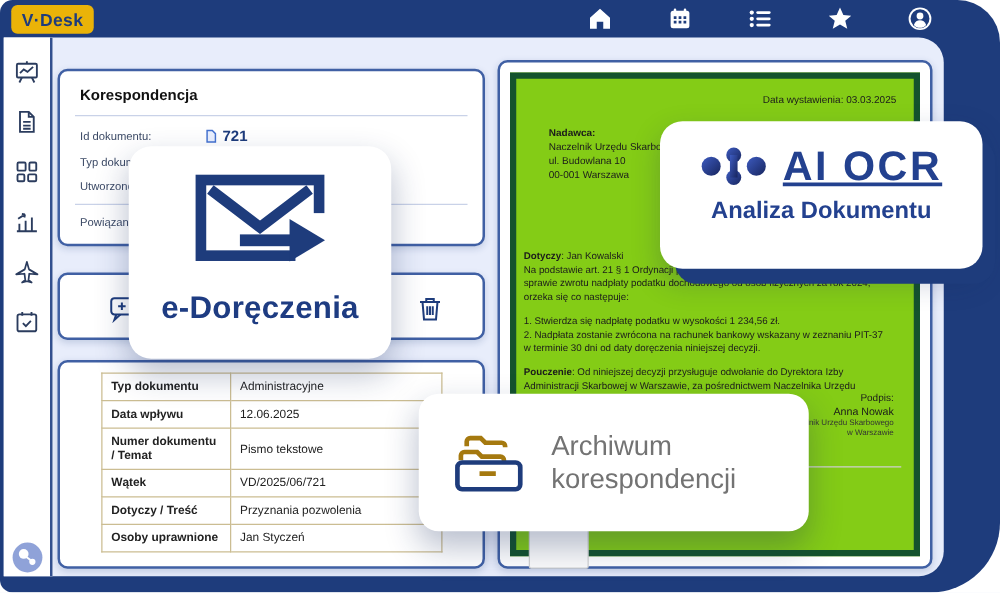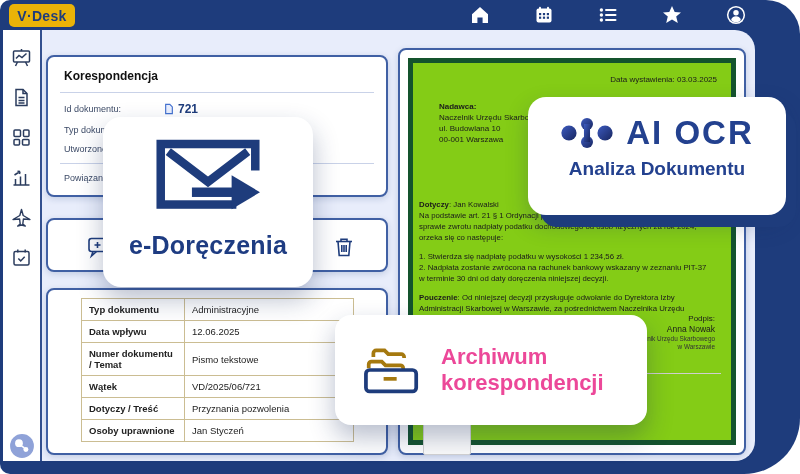--- a/index.html
+++ b/index.html
@@ -50,25 +50,25 @@
   .doc-rule{position:absolute;left:10px;right:10px;top:310px;border-top:1px solid #cfcfcf;}
   .doc-thumb{position:absolute;left:10px;top:356px;width:46px;height:34px;border:1px solid #d2d2d2;
              background:#fbfbfb;border-radius:2px;}
   
   .card{position:absolute;background:#fff;border-radius:18px;box-shadow:0 12px 26px rgba(20,40,90,.30);}
   #ecard{left:103px;top:117px;width:210px;height:170px;z-index:6;text-align:center;}
   #ecard .cap{font-size:25px;font-weight:bold;color:#1e3c82;margin-top:8px;letter-spacing:.2px;}
   #aicard{left:528px;top:97px;width:258px;height:118px;z-index:7;
           box-shadow:11px 13px 0 -1px #1e3c7c,0 10px 22px rgba(20,40,90,.25);}
   #aicard .row{display:flex;align-items:center;justify-content:center;gap:12px;margin-top:17px;}
-  #aicard .ttl{font-size:33px;font-weight:800;color:#23418f;letter-spacing:2px;}
+  #aicard .ttl{font-size:33px;font-weight:800;color:#23418f;letter-spacing:2px;text-decoration:underline;}
   #aicard .sub{text-align:center;font-size:19px;font-weight:bold;color:#23418f;margin-top:6px;}
   #arcard{left:335px;top:315px;width:312px;height:110px;z-index:6;border-radius:16px;
           display:flex;align-items:center;gap:18px;padding-left:26px;box-sizing:border-box;}
-  #arcard .txt{font-size:22px;font-weight:700;line-height:26px;color:#ec4899;}
+  #arcard .txt{font-size:22px;font-weight:400;line-height:26px;color:#737373;}
   .b{font-weight:bold;}
 </style>
 </head>
 <body>
 
 <div id="canvas">
 
   <div class="frame"></div>
   <div class="app-bg"></div>
 

